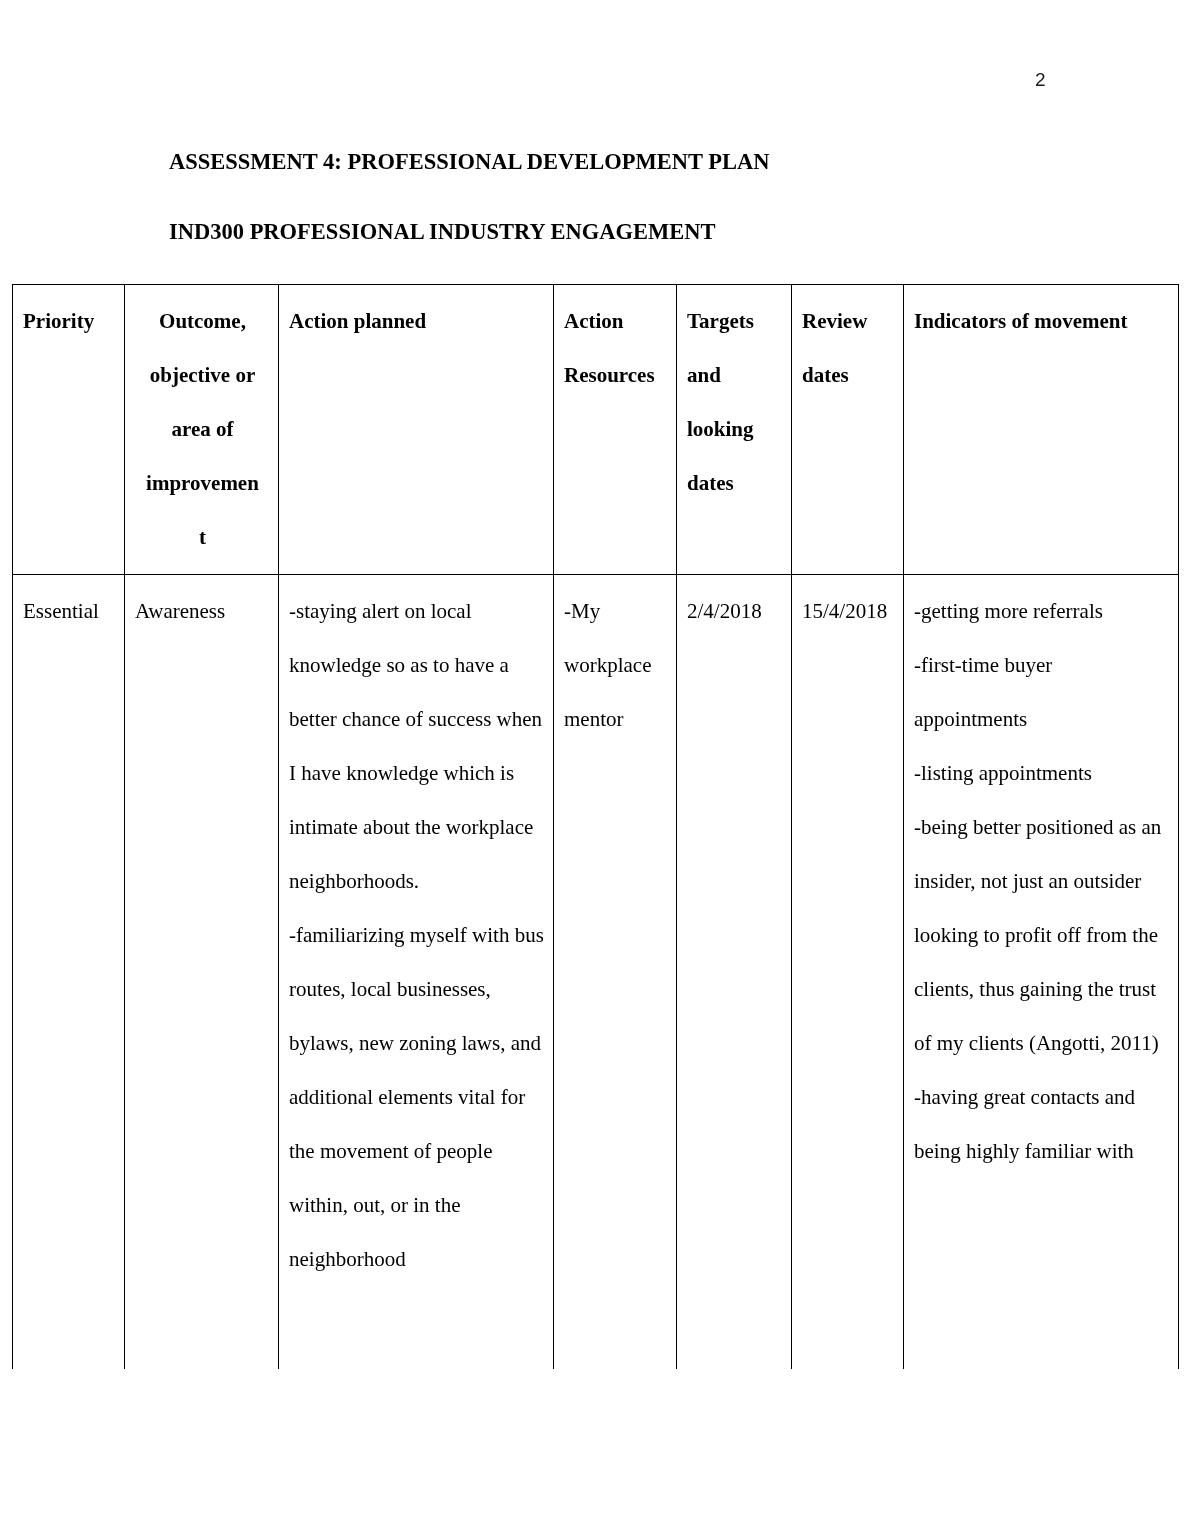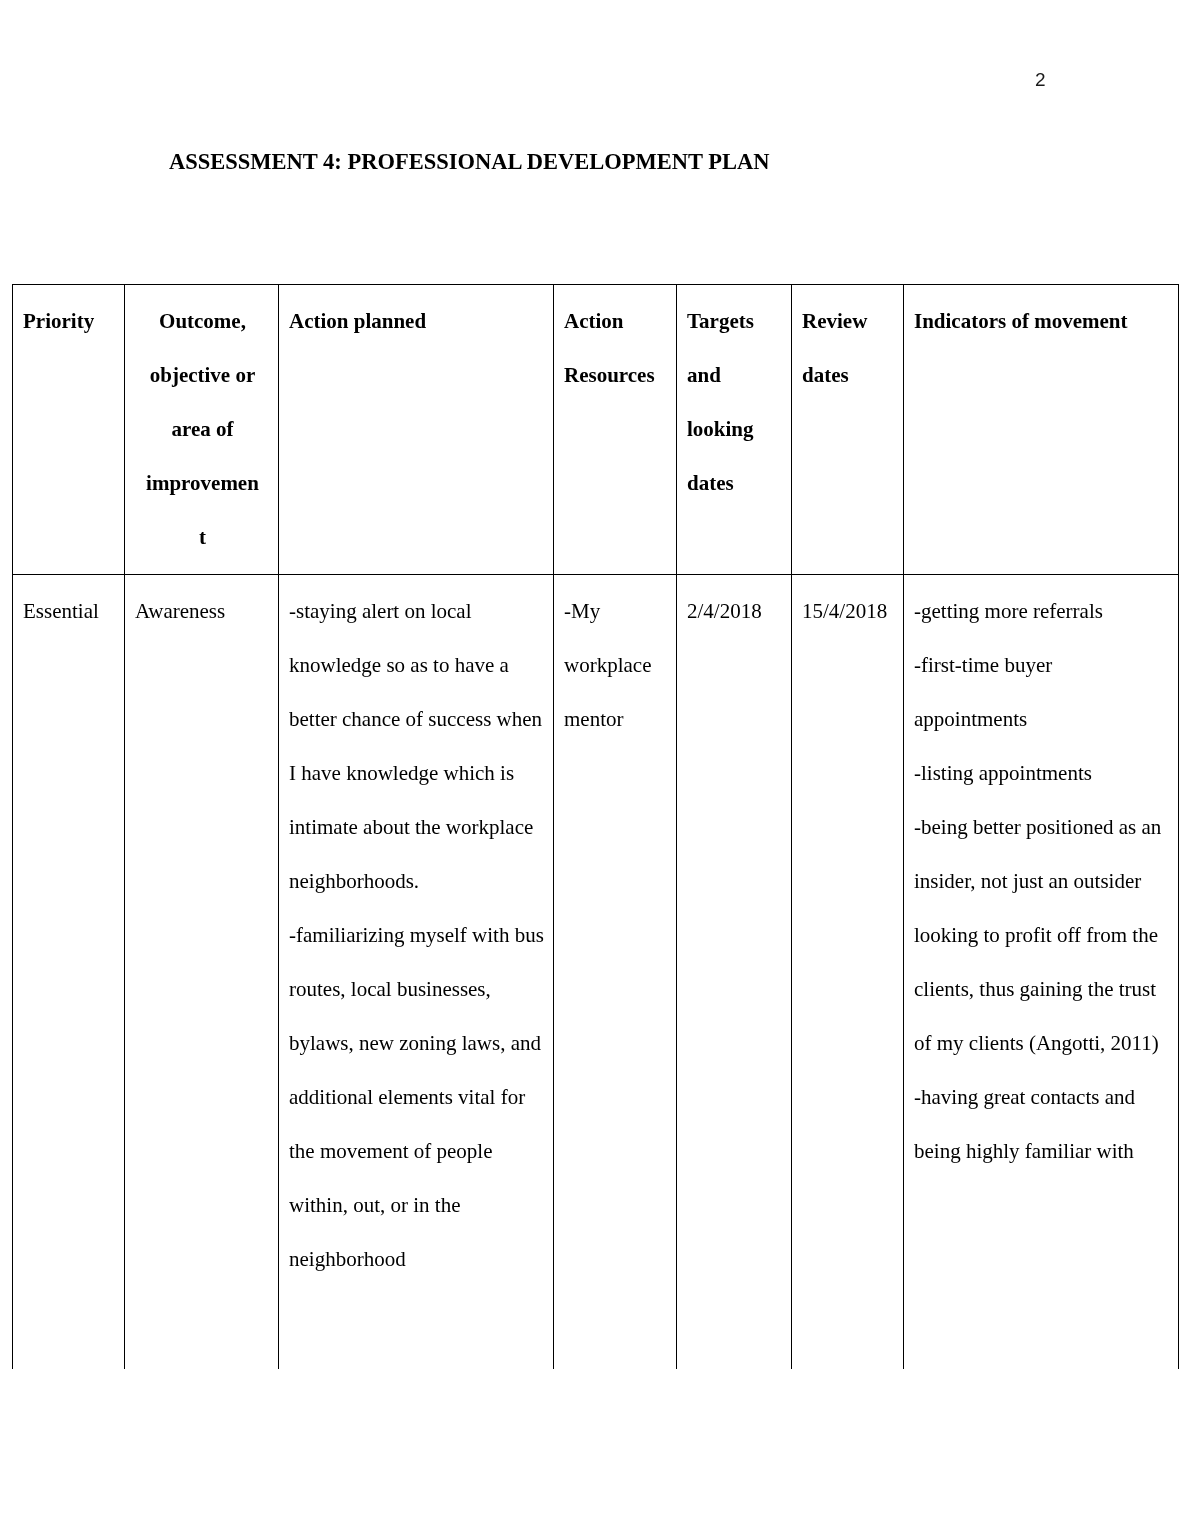--- a/index.html
+++ b/index.html
@@ -124,20 +124,21 @@
 </head>
 <body>
 
 <div class="page">
 
   <div class="page-number">2</div>
 
 
   <div class="doc-title title-1">ASSESSMENT 4: PROFESSIONAL DEVELOPMENT PLAN</div>
 
+  <div class="doc-title title-2">IND300 PROFESSIONAL INDUSTRY ENGAGEMENT</div>
 
   <table class="pdp-table">
     <colgroup>
       <col class="c-priority">
       <col class="c-outcome">
       <col class="c-action">
       <col class="c-support">
       <col class="c-targets">
       <col class="c-review">
       <col class="c-indicators">

